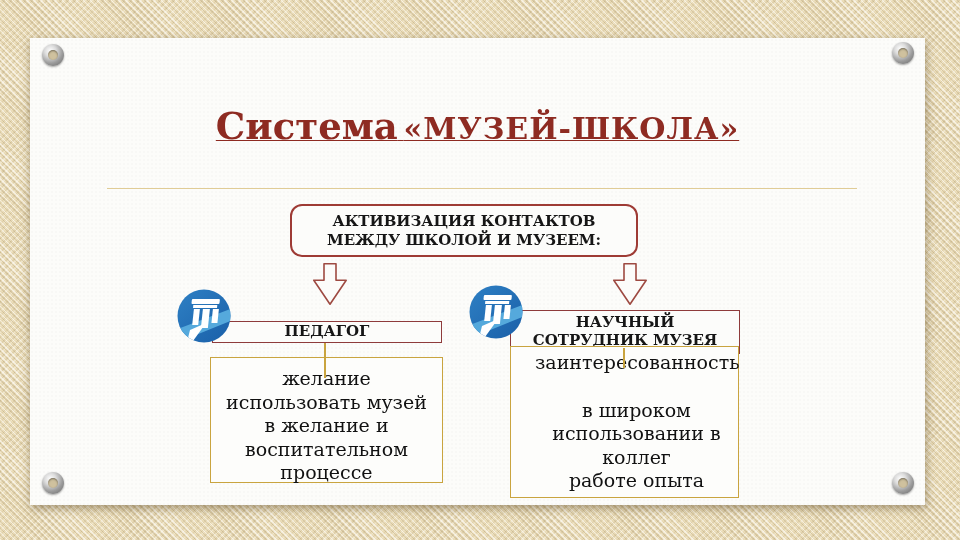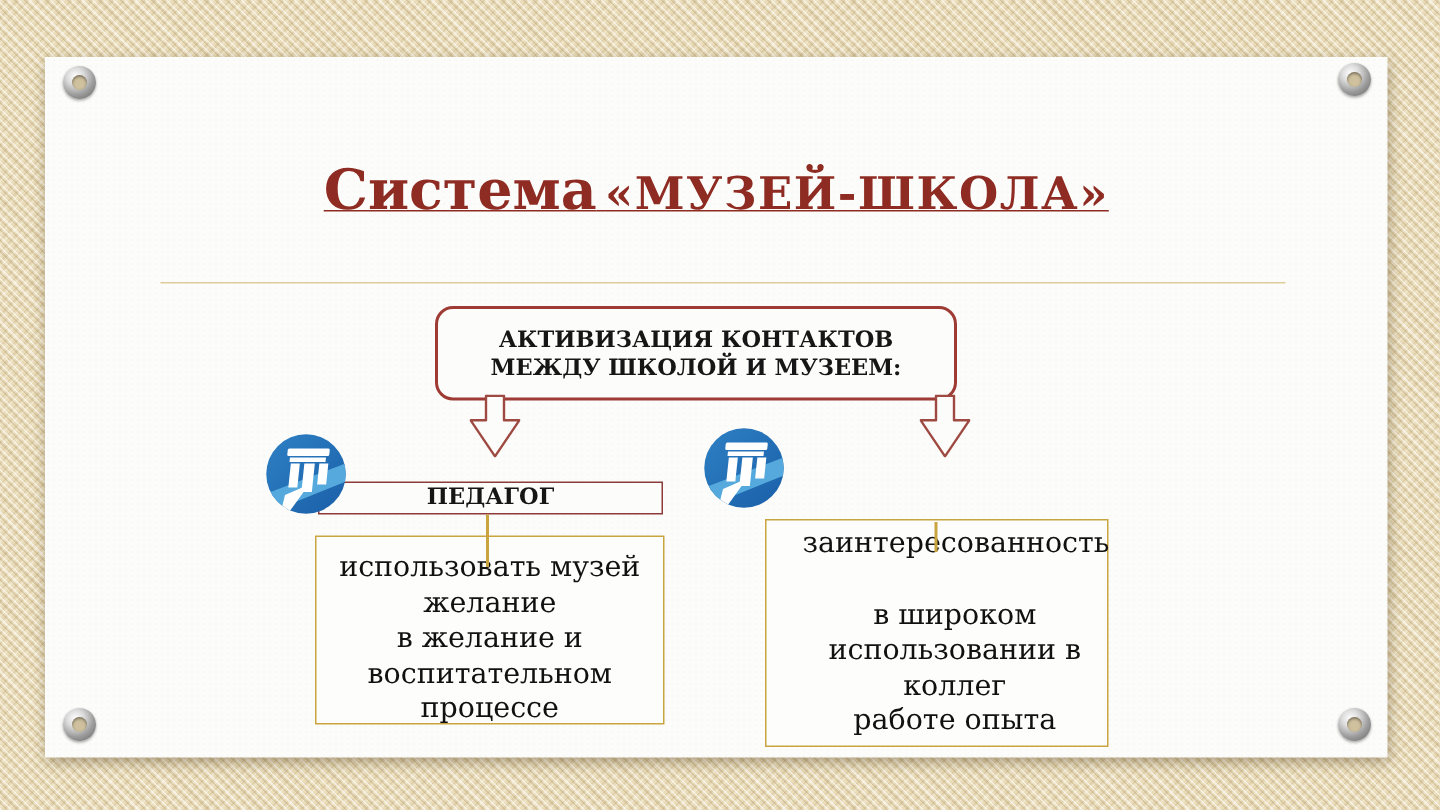--- a/index.html
+++ b/index.html
@@ -31,21 +31,21 @@
     position:absolute;left:0;right:0;top:66px;text-align:center;
     font-weight:bold;color:#8E2B22;line-height:44px;white-space:nowrap;text-decoration:underline;
   }
   .title .lead{font-size:37px;}
   .title .quoted{font-size:30px;letter-spacing:1px;}
   .divider{
     position:absolute;left:77px;top:150px;width:750px;height:0;
     border-top:1.5px solid #E0CC96;
   }
   .root-box{
-    position:absolute;left:260px;top:166px;width:348px;height:63px;
+    position:absolute;left:260px;top:166px;width:348px;height:53px;
     border:2px solid #9E3B35;border-radius:12px;background:#fcfcfa;
     text-align:center;font-weight:bold;font-size:15px;line-height:19px;
     color:#161616;padding-top:0;box-sizing:border-box;
     display:flex;flex-direction:column;justify-content:center;
   }
   .arrow{position:absolute;width:34px;height:42px;}
   .arrow-left{left:283px;top:225px;}
   .arrow-right{left:583px;top:225px;}
   .label-box{
     position:absolute;background:#fcfcfa;border:1.5px solid #8E3B3B;
@@ -97,24 +97,28 @@
       <path d="M11 0.8 H23 V17.2 H33.2 L17 41.2 L0.8 17.2 H11 Z" fill="#fcfcfa" stroke="#9E4A42" stroke-width="1.6" stroke-linejoin="round"></path>
     </svg>
     <svg class="arrow arrow-right" viewBox="0 0 34 42">
       <path d="M11 0.8 H23 V17.2 H33.2 L17 41.2 L0.8 17.2 H11 Z" fill="#fcfcfa" stroke="#9E4A42" stroke-width="1.6" stroke-linejoin="round"></path>
     </svg>
 
     <div class="label-box label-left">
       <span>ПЕДАГОГ</span>
     </div>
 
+    <div class="label-box label-right">
+      <div>НАУЧНЫЙ</div>
+      <div>СОТРУДНИК МУЗЕЯ</div>
+    </div>
 
     <div class="gold-box gold-left">
+      <div>желание</div>
       <div>использовать музей</div>
-      <div>желание</div>
       <div>в желание и</div>
       <div>воспитательном</div>
       <div>процессе</div>
     </div>
 
     <div class="gold-box gold-right">
       <div>заинтересованность</div>
       <div class="gap"></div>
       <div>в широком</div>
       <div>использовании в</div>

